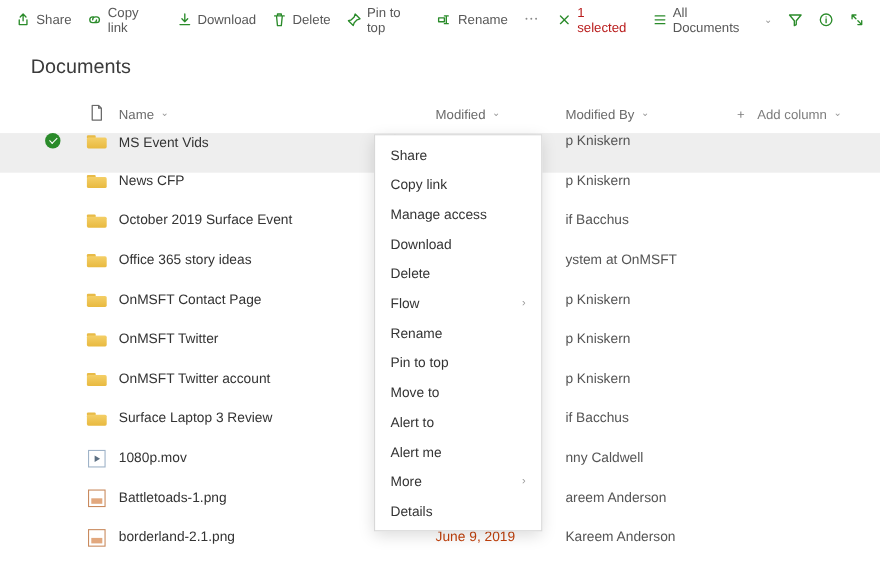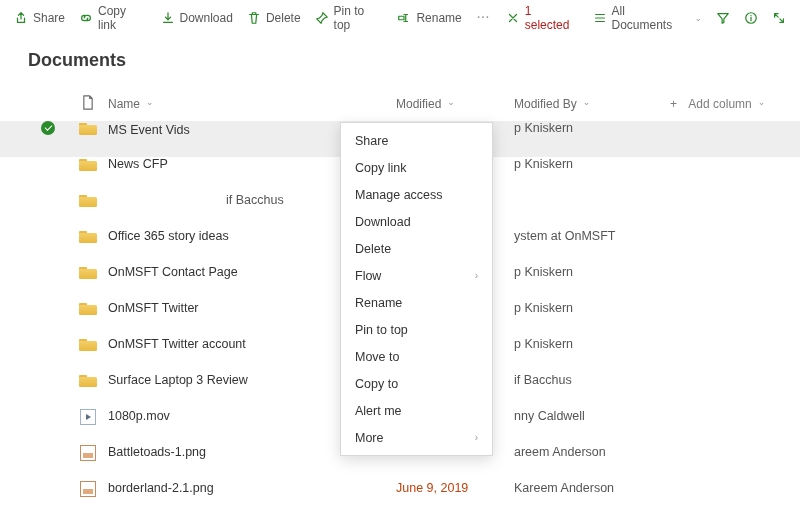--- a/index.html
+++ b/index.html
@@ -3,21 +3,21 @@
 <meta charset="utf-8">
 <style>
 *{box-sizing:border-box;margin:0;padding:0;font-family:"Segoe UI",Arial,sans-serif}
 body{background:#fff;color:#333;font-size:12.5px;width:800px;height:514px;overflow:hidden;position:relative}
 .toolbar{display:flex;align-items:center;height:36px;padding:0 8px;gap:2px}
 .toolbar .tbtn{display:flex;align-items:center;gap:5px;padding:0 6px;height:30px;color:#585858;cursor:pointer;font-size:12px}
 .toolbar .tbtn .icon{color:#2a8b2a;display:inline-flex;align-items:center;justify-content:center;width:14px;height:14px}
 .toolbar .spacer{flex:1}
 .toolbar .grey{color:#888}
 .toolbar .sel{color:#b91c1c}
-.page-title{font-size:18px;font-weight:700;color:#3b3b3b;padding:14px 20px 16px 28px}
+.page-title{font-size:18px;font-weight:400;color:#3b3b3b;padding:14px 20px 16px 28px}
 .headers{display:flex;align-items:center;height:34px;color:#6a6a6a;padding:0 20px 0 28px;font-size:12px}
 .headers>div{display:flex;gap:4px}
 .col-check{width:40px}
 .col-icon{width:40px;display:flex;justify-content:center}
 .col-name{flex:1;min-width:0}
 .col-mod{width:118px}
 .col-by{width:156px}
 .col-add{width:110px;color:#7d7d7d}
 .col-add .plus{color:#7d7d7d}
 .caret{color:#9a9a9a;font-size:9px;margin-left:2px}
@@ -207,20 +207,23 @@
       </div>
       <div class="col-mod"></div>
       <div class="col-by">p Kniskern</div>
       <div class="col-add"></div>
     </div>
     <div class="row">
       <div class="col-check"></div>
       <div class="col-icon">
         <div class="folder-icon"></div>
       </div>
+      <div class="col-name">
+        <span class="fname">October 2019 Surface Event</span>
+      </div>
       <div class="col-mod"></div>
       <div class="col-by">if Bacchus</div>
       <div class="col-add"></div>
     </div>
     <div class="row">
       <div class="col-check"></div>
       <div class="col-icon">
         <div class="folder-icon"></div>
       </div>
       <div class="col-name">
@@ -339,22 +342,25 @@
     <div class="mi">
       <span>Rename</span>
     </div>
     <div class="mi">
       <span>Pin to top</span>
     </div>
     <div class="mi">
       <span>Move to</span>
     </div>
     <div class="mi">
-      <span>Copy to</span>
+      <span>Alert to</span>
     </div>
     <div class="mi">
       <span>Alert me</span>
     </div>
     <div class="mi">
       <span>More</span>
       <span class="chev">›</span>
     </div>
+    <div class="mi">
+      <span>Details</span>
+    </div>
   </div>
 
 </body></html>

